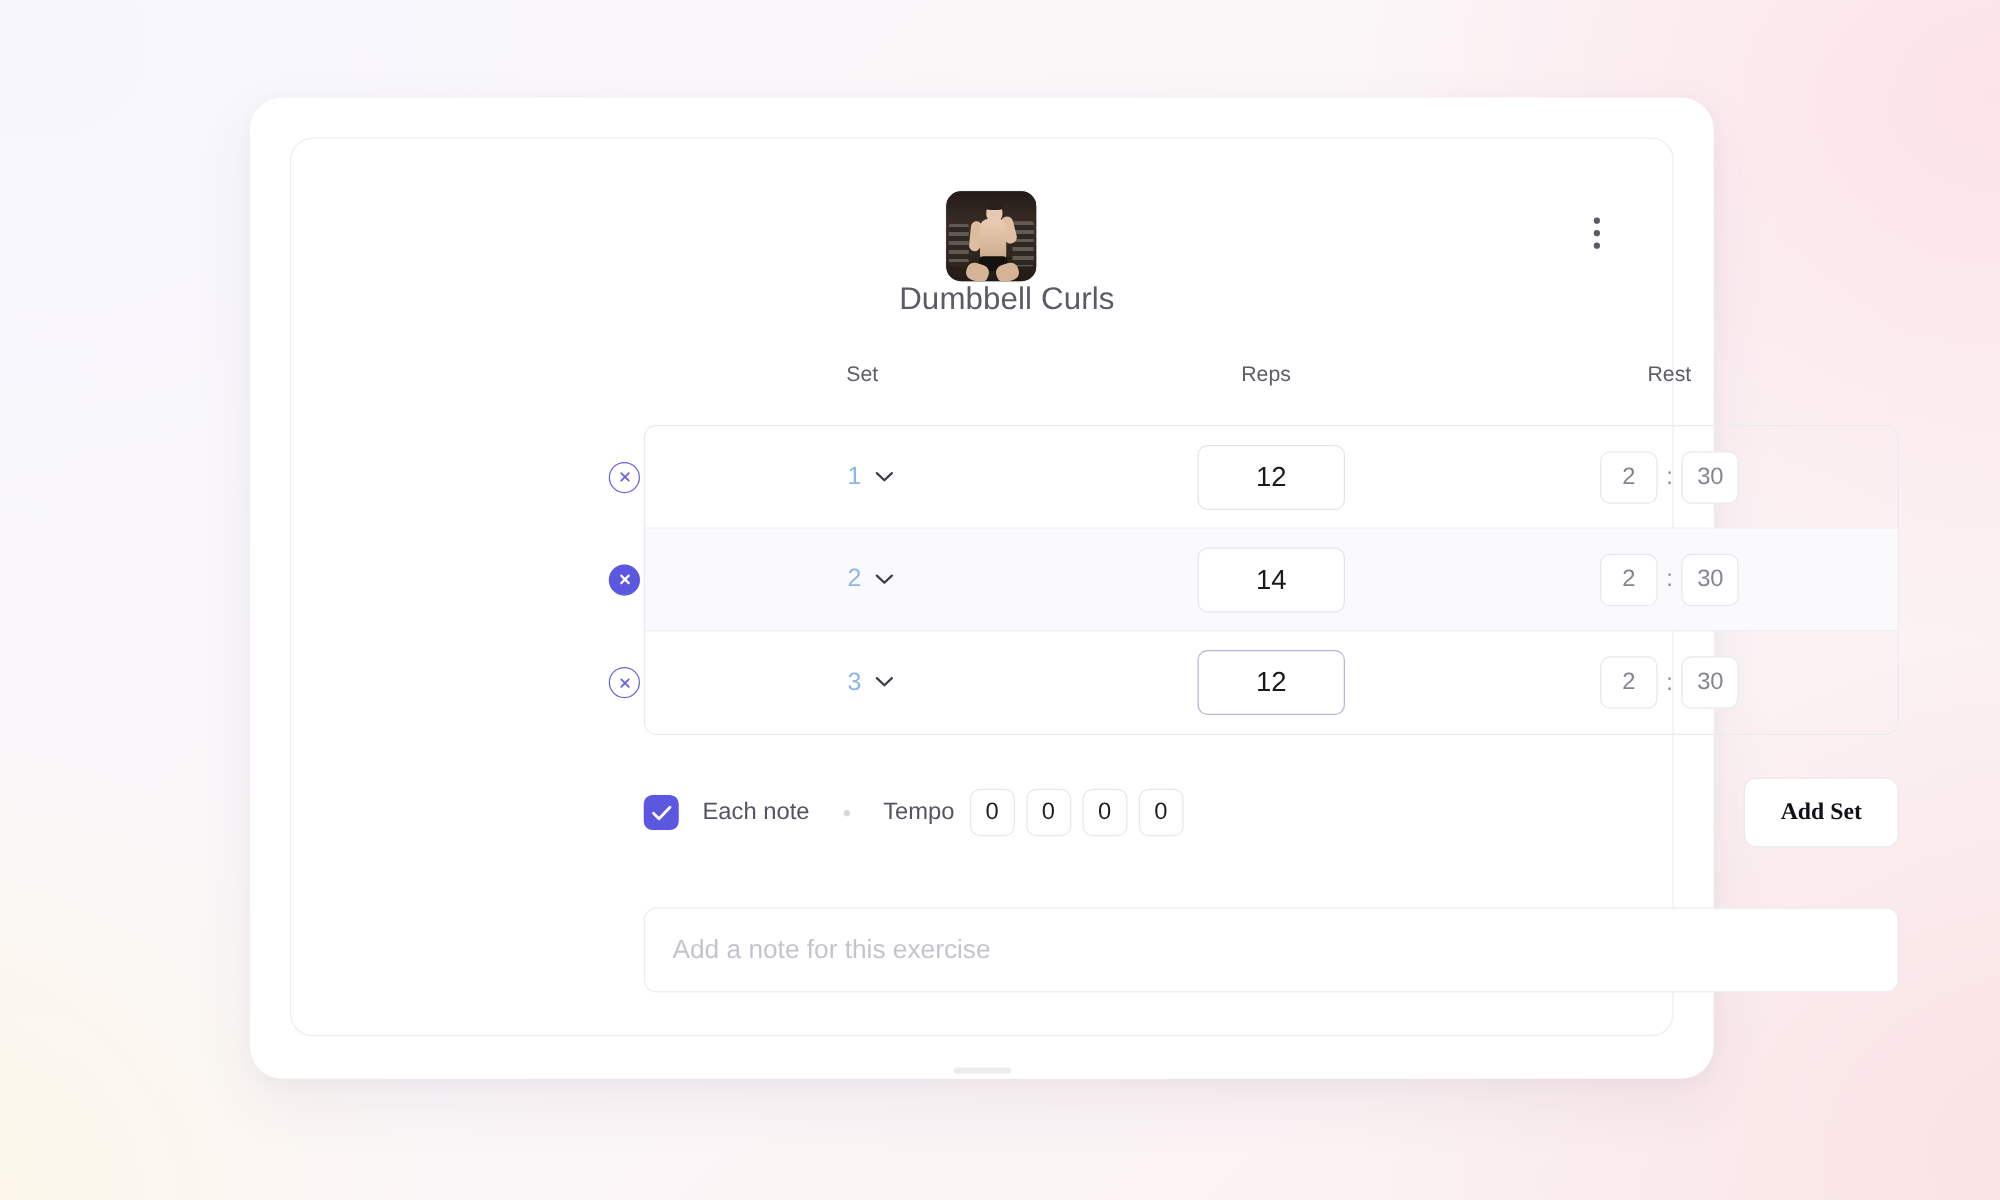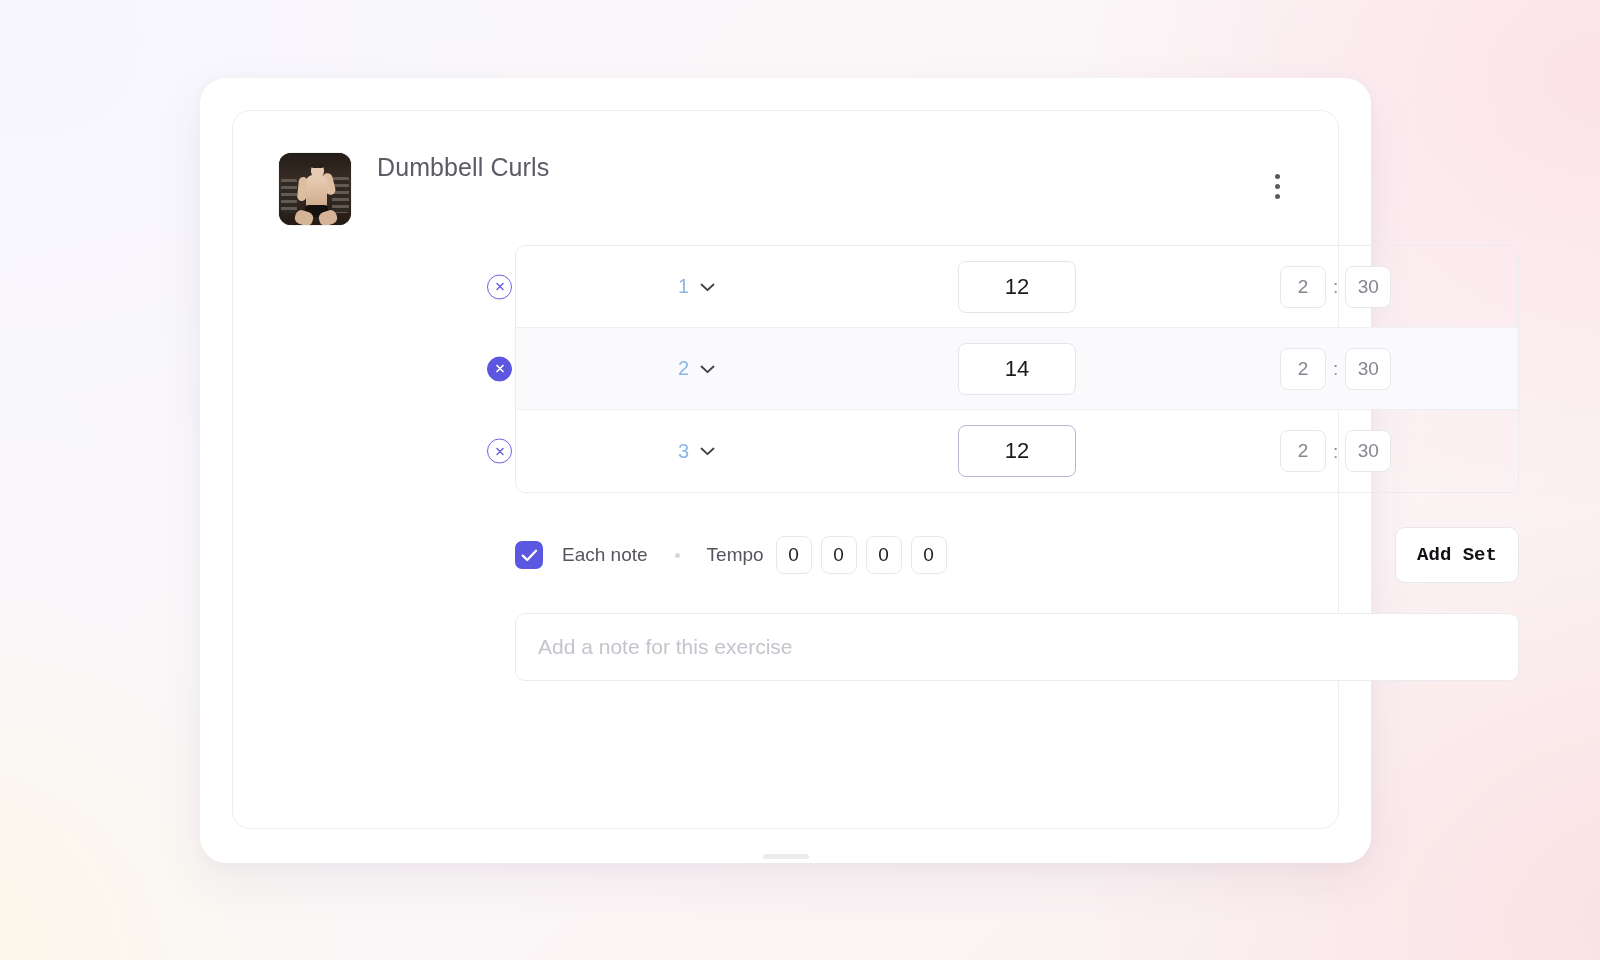--- a/index.html
+++ b/index.html
@@ -49,22 +49,24 @@
     width: 1107px;
     height: 719px;
     background: #ffffff;
     border: 1px solid #eeeef2;
     border-radius: 18px;
   }
 
   
   .card-header {
     display: flex;
+    align-items: center;
     padding: 42px 32px 0 46px;
     position: relative;
+    flex-direction: column;
   }
 
   #exercise-thumb {
     width: 72px;
     height: 72px;
     border-radius: 12px;
     flex: 0 0 auto;
     overflow: hidden;
     position: relative;
     background: #1d1714;
@@ -316,30 +318,30 @@
     color: #1d1d22;
     outline: none;
   }
   #add-set-button {
     margin-left: auto;
     width: 124px;
     height: 56px;
     border: 1px solid #e9e7ee;
     border-radius: 10px;
     background: #fff;
-    font-family: Liberation Mono, monospace;
+    font-family: Liberation Serif, serif;
     font-size: 19px;
     font-weight: bold;
     color: #111116;
     cursor: pointer;
   }
 
   
   #exercise-note-input {
-    margin: 30px 0 0 282px;
+    margin: 48px 0 0 282px;
     width: 1004px;
     height: 68px;
     border: 1px solid #eceaf1;
     border-radius: 10px;
     background: #fff;
     padding: 12px 22px;
     font-family: "Liberation Sans", sans-serif;
     font-size: 21px;
     color: #3a3a42;
     outline: none;
@@ -385,20 +387,25 @@
     </div>
     <div id="exercise-title">Dumbbell Curls</div>
     <button id="kebab-menu-button">
       <span></span>
         <span></span>
         <span></span>
     </button>
   </div>
 
   
+  <div class="col-headers">
+    <div class="col-label set">Set</div>
+    <div class="col-label reps">Reps</div>
+    <div class="col-label rest">Rest</div>
+  </div>
 
   
   <div id="sets-table">
     <div class="sets-box">
 
       <div class="set-row">
         <button class="delete-set-button">
           <svg width="12" height="12" viewBox="0 0 12 12">
             <path d="M3 3 L9 9 M9 3 L3 9" stroke="#6a63e0" stroke-width="1.5" stroke-linecap="round"></path>
           </svg>

